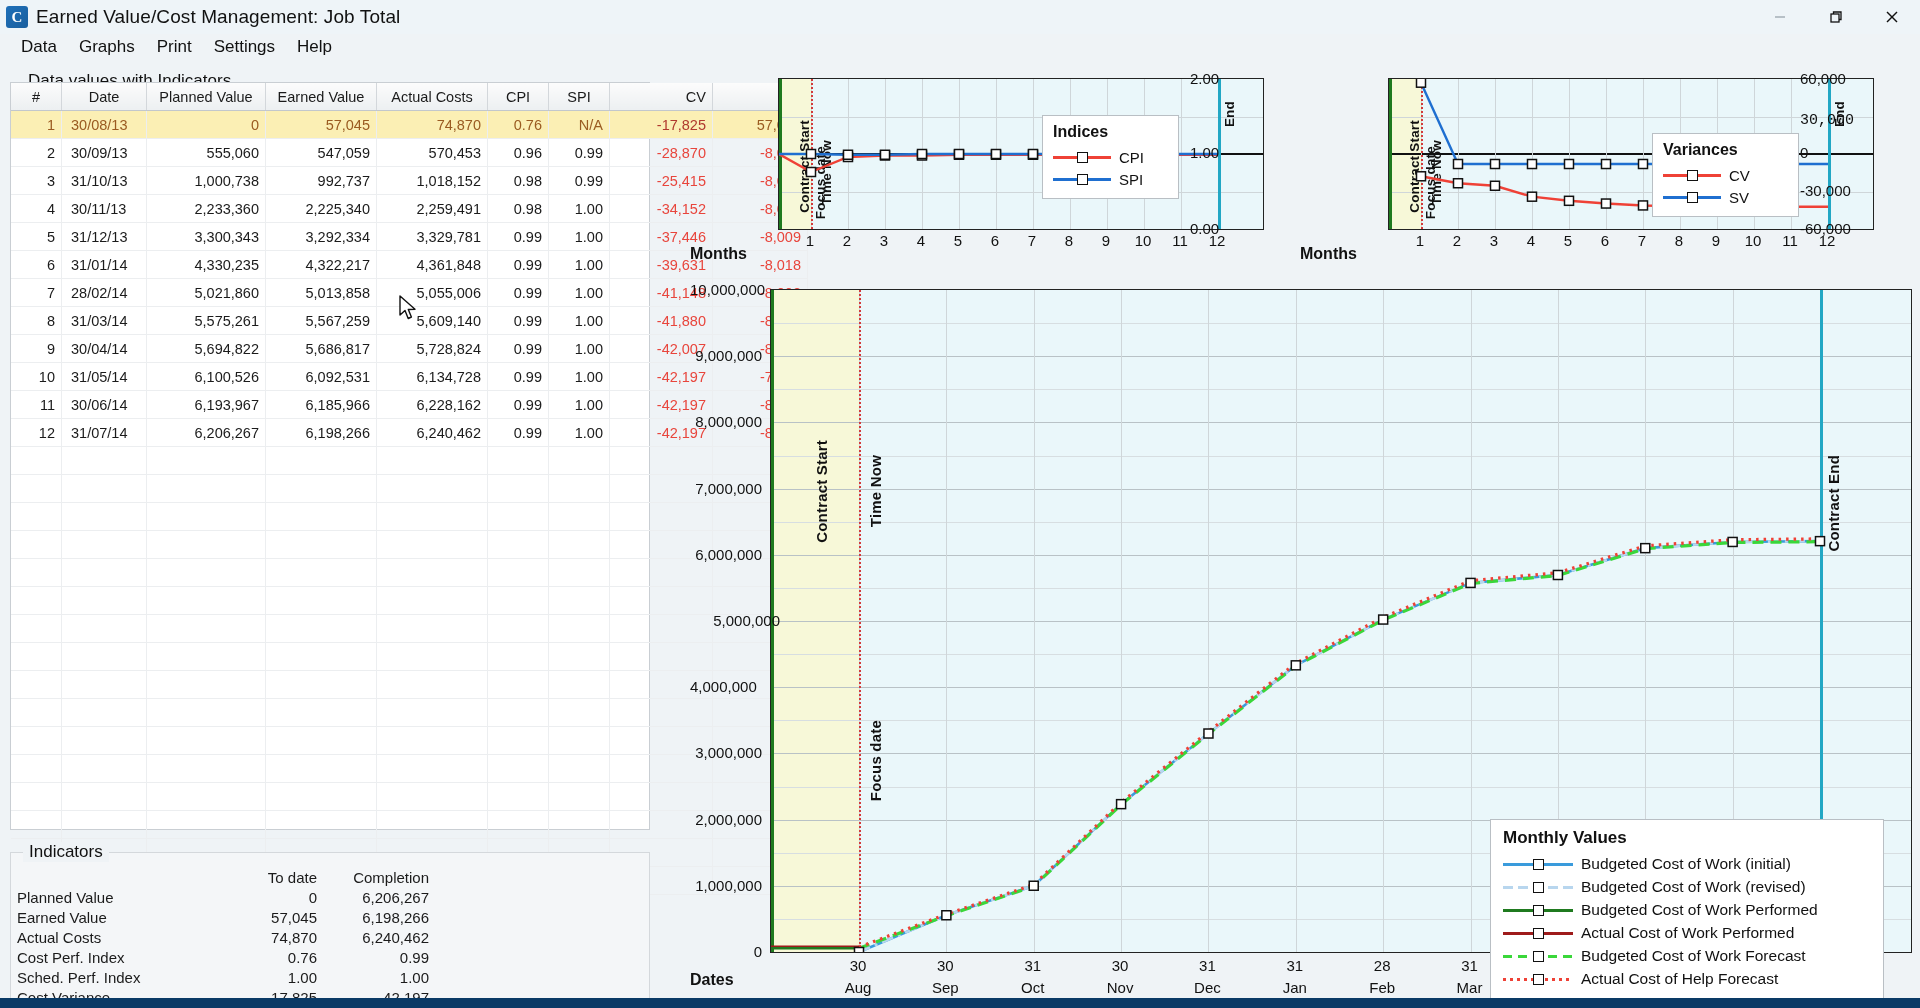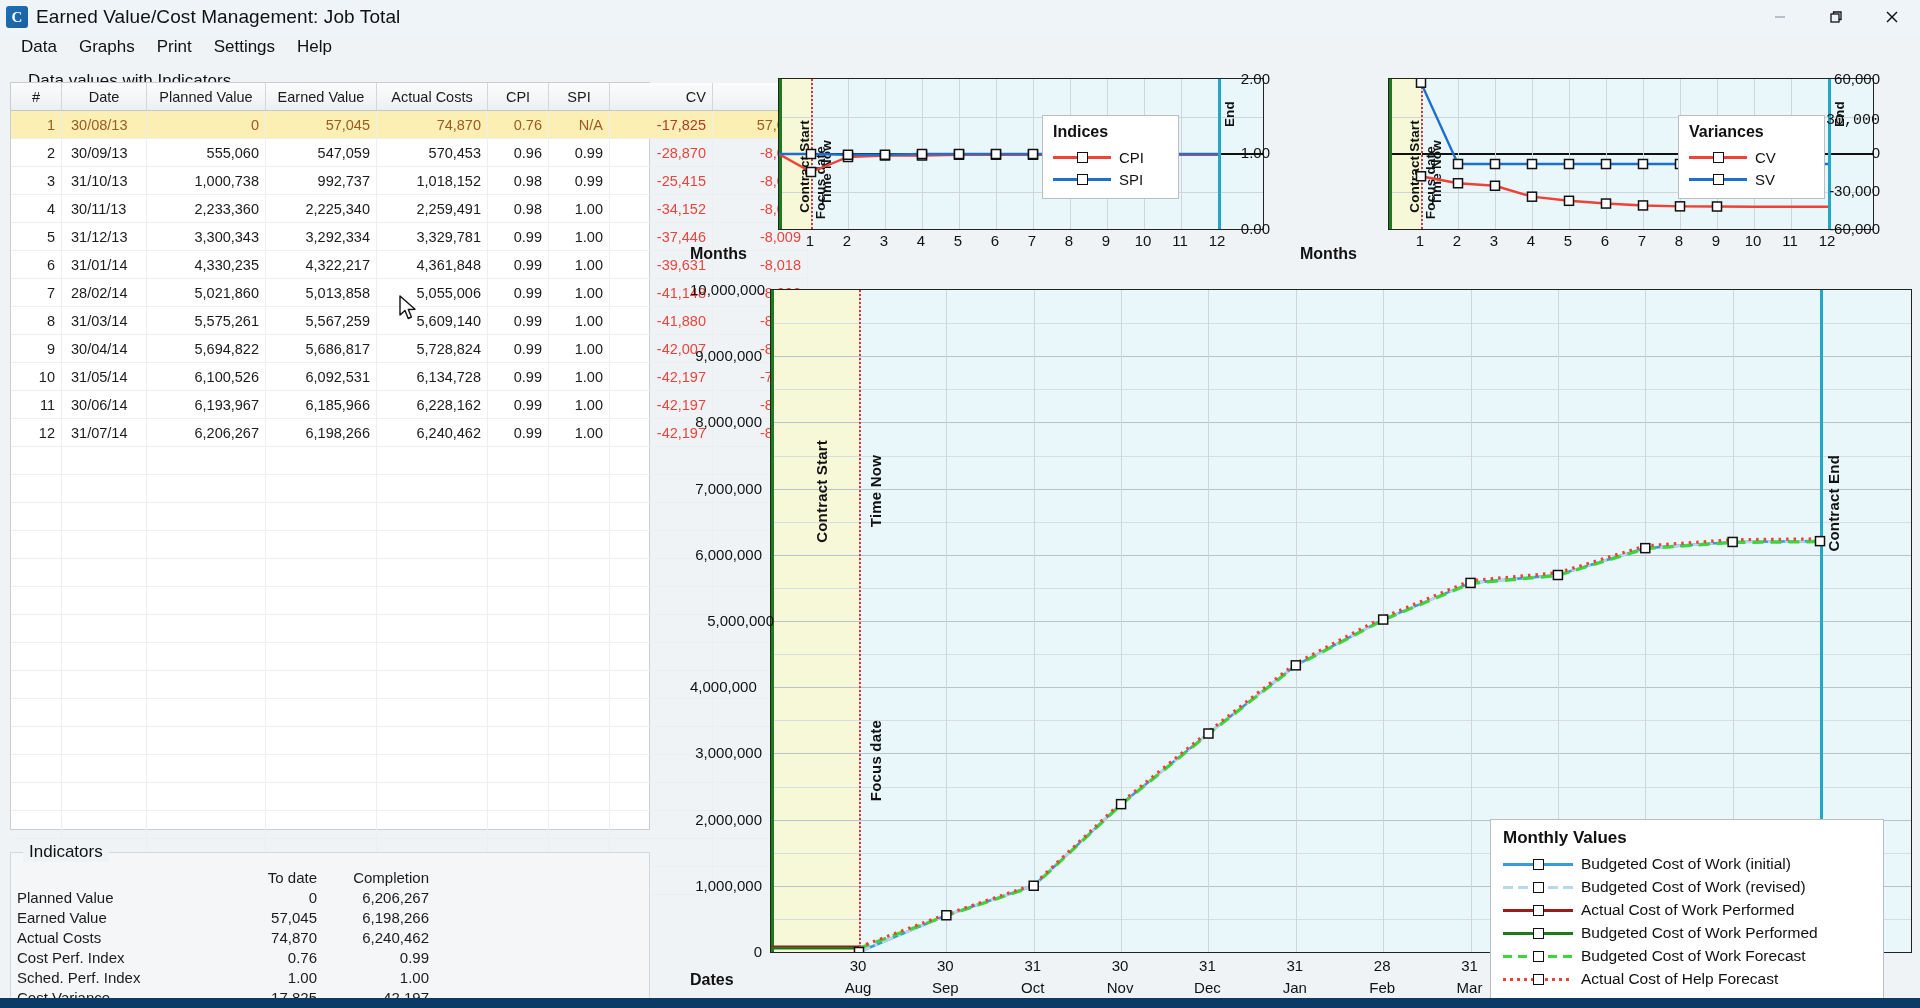--- a/index.html
+++ b/index.html
@@ -68,21 +68,21 @@
   .yellowband{position:absolute;top:0;bottom:0;background:#f7f8d8;}
   .bluefield{position:absolute;top:0;bottom:0;background:#eaf7fa;}
   .gridline-h{position:absolute;left:0;right:0;height:1px;background:#cfd6d9;}
   .gridline-v{position:absolute;top:0;bottom:0;width:1px;background:#cfd6d9;}
   .zeroline{position:absolute;left:0;right:0;height:1.6px;background:#111;}
   .startline{position:absolute;top:0;bottom:0;width:2.5px;background:#1f7a1f;}
   .nowline{position:absolute;top:0;bottom:0;width:0;border-left:2px dotted #d33a3a;}
   .endline{position:absolute;top:0;bottom:0;width:2.5px;background:#22a7c4;}
   .vlabel{position:absolute;writing-mode:vertical-rl;transform:rotate(180deg);
           font-size:13.5px;font-weight:bold;color:#111;white-space:nowrap;letter-spacing:.2px;}
-  .ytick{position:absolute;right:0;font-size:15px;color:#111;text-align:right;transform:translateY(-50%);}
+  .ytick{position:absolute;right:0;font-size:15px;color:#111;transform:translateY(-50%);}
   .xtick{position:absolute;font-size:15px;color:#111;text-align:center;transform:translateX(-50%);}
   .axis-name{position:absolute;font-size:16px;font-weight:bold;color:#111;}
   .legendbox{position:absolute;background:#fff;border:1px solid #b9bfc4;padding:7px 10px 8px 10px;}
   .legend-title{font-size:16px;font-weight:bold;color:#111;margin-bottom:5px;}
   .legend-row{display:flex;align-items:center;height:22px;font-size:15px;color:#111;}
   .legend-swatch{width:58px;height:14px;position:relative;margin-right:8px;flex:0 0 58px;}
   .legend-swatch .ln{position:absolute;left:0;right:0;top:6px;height:3px;}
   .legend-swatch .mk{position:absolute;left:50%;top:2px;margin-left:-5px;width:9px;height:9px;
                      background:#fff;border:1.6px solid #111;}
   
@@ -677,21 +677,21 @@
             <div class="xtick" style="left: 268px; top: 172px;">5</div>
             <div class="xtick" style="left: 305px; top: 172px;">6</div>
             <div class="xtick" style="left: 342px; top: 172px;">7</div>
             <div class="xtick" style="left: 379px; top: 172px;">8</div>
             <div class="xtick" style="left: 416px; top: 172px;">9</div>
             <div class="xtick" style="left: 453px; top: 172px;">10</div>
             <div class="xtick" style="left: 490px; top: 172px;">11</div>
             <div class="xtick" style="left: 527px; top: 172px;">12</div>
           </div>
         <div class="axis-name" style="left:0px;top:185px;">Months</div>
-        <div class="legendbox" style="left:352px;top:55px;width:125px;margin-left:26px;">
+        <div class="legendbox" style="left:352px;top:73px;width:125px;">
           <div class="legend-title">Variances</div>
           <div class="legend-row">
             <span class="legend-swatch">
                 <span class="ln" style="background:#ef4136"></span>
                 <span class="mk"></span>
               </span>
             <span>CV</span>
           </div>
           <div class="legend-row">
             <span class="legend-swatch">
@@ -768,21 +768,21 @@
             <rect x="957.1363636363636" y="247.45938459999996" width="9" height="9" fill="#fff" stroke="#111" stroke-width="1.5"></rect>
             <rect x="1044.5" y="246.64512460000003" width="9" height="9" fill="#fff" stroke="#111" stroke-width="1.5"></rect>
           </svg>
       </div>
       <div id="main-yticks">
           <div class="ytick" style="top: 672px; width: 72px; left: 0px; text-align: right;">0</div>
           <div class="ytick" style="top: 605.8px; width: 72px; left: 0px; text-align: right;">1,000,000</div>
           <div class="ytick" style="top: 539.6px; width: 72px; left: 0px; text-align: right;">2,000,000</div>
           <div class="ytick" style="top: 473.4px; width: 72px; left: 0px; text-align: right;">3,000,000</div>
           <div class="ytick" style="top: 407.2px; width: 72px; left: 0px; text-align: left;">4,000,000</div>
-          <div class="ytick" style="top: 341px; width: 72px; left: 12px; text-align: right;">5,000,000</div>
+          <div class="ytick" style="top: 341px; width: 72px; left: 18px; text-align: right;">5,000,000</div>
           <div class="ytick" style="top: 274.8px; width: 72px; left: 0px; text-align: right;">6,000,000</div>
           <div class="ytick" style="top: 208.6px; width: 72px; left: 0px; text-align: right;">7,000,000</div>
           <div class="ytick" style="top: 142.4px; width: 72px; left: 0px; text-align: right;">8,000,000</div>
           <div class="ytick" style="top: 76.2px; width: 72px; left: 0px; text-align: right;">9,000,000</div>
           <div class="ytick" style="top: 10px; width: 72px; left: 0px; text-align: right;">10,000,000</div>
         </div>
       <div id="main-xticks">
           <div class="xtick" style="left: 168px; top: 676px; line-height: 22px;">
             <div>30</div>
             <div>Aug</div>
@@ -848,31 +848,31 @@
             </div>
             <div class="legend-row">
               <span class="legend-swatch">
                 <span class="ln" style="background:repeating-linear-gradient(to right,#b8d6ee 0 10px,transparent 10px calc(10px + 5px))"></span>
                 <span class="mk"></span>
               </span>
               <span>Budgeted Cost of Work (revised)</span>
             </div>
             <div class="legend-row">
               <span class="legend-swatch">
-                <span class="ln" style="background:#9e1b1b"></span>
-                <span class="mk"></span>
-              </span>
-              <span>Actual Cost of Work Performed</span>
+                <span class="ln" style="background:#1f7a1f"></span>
+                <span class="mk"></span>
+              </span>
+              <span>Budgeted Cost of Work Performed</span>
             </div>
             <div class="legend-row">
               <span class="legend-swatch">
-                <span class="ln" style="background:#1f7a1f"></span>
-                <span class="mk"></span>
-              </span>
-              <span>Budgeted Cost of Work Performed</span>
+                <span class="ln" style="background:#9e1b1b"></span>
+                <span class="mk"></span>
+              </span>
+              <span>Actual Cost of Work Performed</span>
             </div>
             <div class="legend-row">
               <span class="legend-swatch">
                 <span class="ln" style="background:repeating-linear-gradient(to right,#3ad73a 0 9px,transparent 9px calc(9px + 6px))"></span>
                 <span class="mk"></span>
               </span>
               <span>Budgeted Cost of Work Forecast</span>
             </div>
             <div class="legend-row">
               <span class="legend-swatch">

